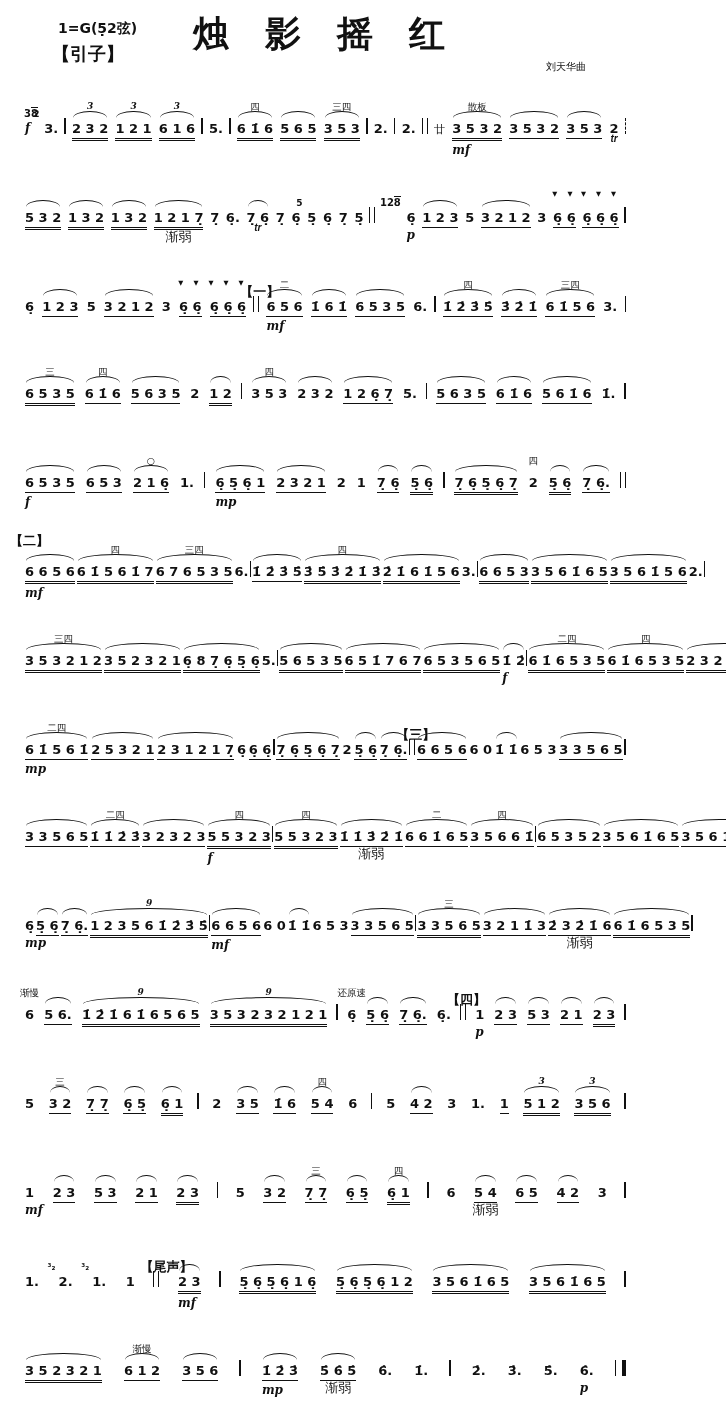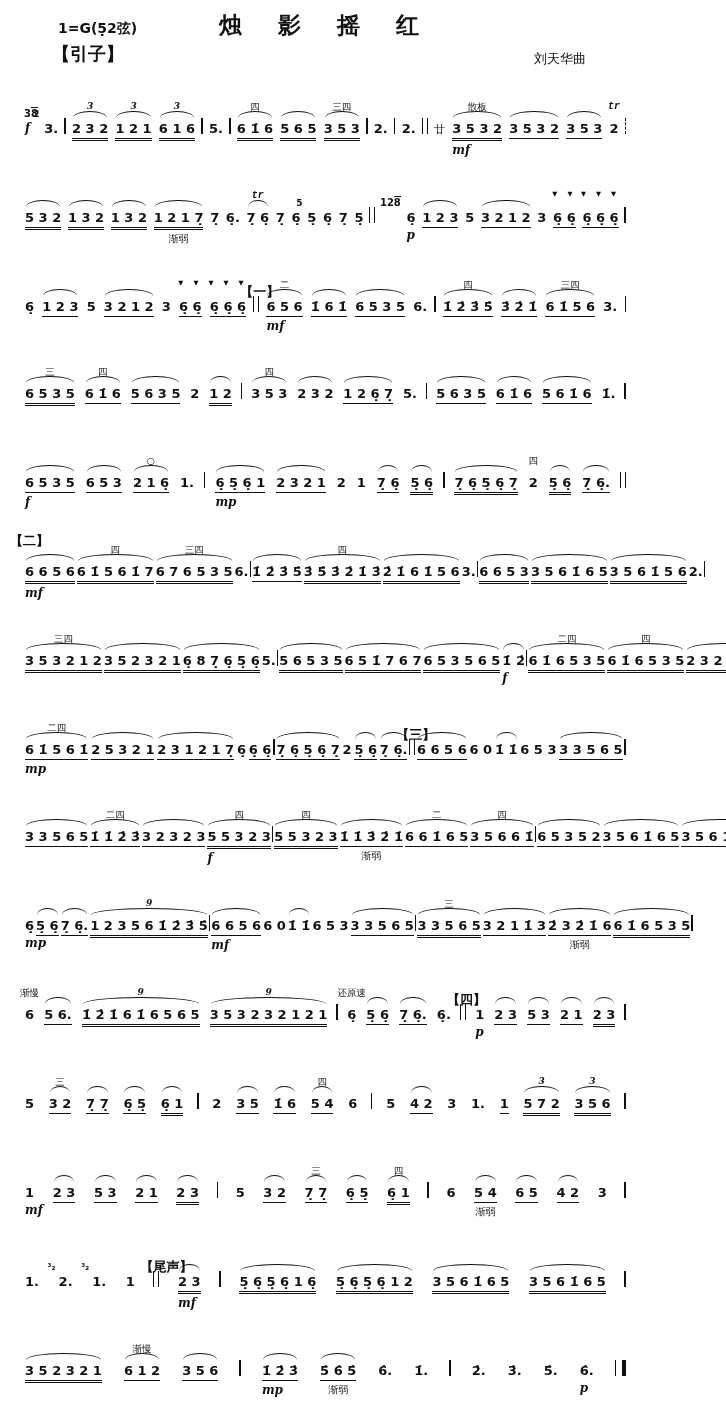--- a/index.html
+++ b/index.html
@@ -3,43 +3,43 @@
 <meta charset="utf-8">
 <style>
   html,body{margin:0;padding:0;}
   body{width:726px;height:1421px;background:#fff;color:#111;overflow:hidden;
        font-family:"DejaVu Sans",sans-serif;}
   .page{position:relative;width:638px;height:1421px;}
   .header{position:relative;height:96px;}
   .key{position:absolute;left:58px;top:20px;font-weight:bold;font-size:14px;}
   .intro{position:absolute;left:52px;top:42px;font-weight:bold;font-size:18px;}
   .title{position:absolute;left:0;right:0;top:10px;margin:0;text-align:center;
-         font-size:23px;font-weight:bold;letter-spacing:36px;text-indent:36px;}
-  .composer{position:absolute;right:52px;top:50px;font-size:13px;}
+         font-size:36px;font-weight:bold;letter-spacing:36px;text-indent:36px;}
+  .composer{position:absolute;right:52px;top:60px;font-size:10px;}
   .systems{padding:6px 0 0 12px;}
   .sys{display:flex;justify-content:space-between;align-items:flex-start;
        margin:0 12px 32px 12px;flex-wrap:nowrap;}
   .sys.gap{margin-top:12px;}
   .tk{position:relative;padding:16px 1px 18px 1px;}
   .nts{font-weight:700;font-size:13px;white-space:pre;display:inline-block;line-height:16px;}
   .sym .nts{font-size:11px;font-weight:400;}
   .b1 .nts{border-bottom:1.5px solid #111;padding-bottom:1px;}
   .b2 .nts{border-bottom:3px double #111;padding-bottom:1px;}
   .a::before{content:"";position:absolute;left:2px;right:2px;top:9px;height:6px;
        border-top:1.5px solid #111;border-radius:50% 50% 0 0 / 100% 100% 0 0;}
   .top{position:absolute;top:-1px;left:50%;transform:translateX(-50%);
        font-weight:400;white-space:nowrap;}
   .top.cn{font-size:9.5px;}
-  .top.orn{font-style:italic;font-weight:700;font-size:10px;font-family:Liberation Mono, monospace;}
+  .top.orn{font-style:italic;font-weight:700;font-size:10px;font-family:Liberation Sans, sans-serif;margin-top:32px;}
   .top.num{font-style:italic;font-weight:700;font-size:9px;font-family:"DejaVu Serif",serif;}
   .top.acc{font-size:6.5px;letter-spacing:4px;}
   .dyn{position:absolute;bottom:2px;left:1px;font-style:italic;font-weight:700;
        font-size:12px;font-family:"DejaVu Serif",serif;}
   .bot{position:absolute;bottom:2px;left:50%;transform:translateX(-50%);
-       font-size:10px;white-space:nowrap;}
+       font-size:13px;white-space:nowrap;}
   .gr{position:absolute;top:7px;left:-10px;font-size:9px;font-weight:700;}
   .sect{position:absolute;top:-13px;left:-14px;font-weight:700;font-size:13px;white-space:nowrap;}
   .bl{position:relative;width:1.5px;height:16px;background:#111;margin-top:16px;flex:none;}
   .dbar{width:4px;background:none;border-left:1.5px solid #111;border-right:1.5px solid #111;}
   .fbar{width:6px;background:none;border-left:1.5px solid #111;border-right:4px solid #111;}
   .dashbar{width:0;background:none;border-left:1.5px dashed #111;}
   .ts{position:relative;margin-top:6px;text-align:center;font-weight:700;font-size:10px;
       line-height:1.1;flex:none;padding-bottom:18px;}
   .tsd{border-top:1px solid #111;}
 </style>
@@ -280,21 +280,21 @@
         <div class="tk b1 a"><span class="nts">3 5</span></div>
         <div class="tk b1 a"><span class="nts">1̇ 6</span></div>
         <div class="tk b1 a"><span class="nts">5 4</span><span class="top cn">四</span></div>
         <div class="tk"><span class="nts">6</span></div>
         <div class="bl "></div>
         <div class="tk"><span class="nts">5</span></div>
         <div class="tk b1 a"><span class="nts">4 2</span></div>
         <div class="tk"><span class="nts">3</span></div>
         <div class="tk"><span class="nts">1.</span></div>
         <div class="tk b1"><span class="nts">1</span></div>
-        <div class="tk b2 a"><span class="nts">5 7 2</span><span class="top num">3</span></div>
+        <div class="tk b2 a"><span class="nts">5 1 2</span><span class="top num">3</span></div>
         <div class="tk b2 a"><span class="nts">3 5 6</span><span class="top num">3</span></div>
         <div class="bl "></div>
       </div>
       <div class="sys">
         <div class="tk"><span class="nts">1</span><span class="dyn">mf</span></div>
         <div class="tk b1 a"><span class="nts">2 3</span></div>
         <div class="tk b1 a"><span class="nts">5 3</span></div>
         <div class="tk b1 a"><span class="nts">2 1</span></div>
         <div class="tk b2 a"><span class="nts">2 3</span></div>
         <div class="bl "></div>

